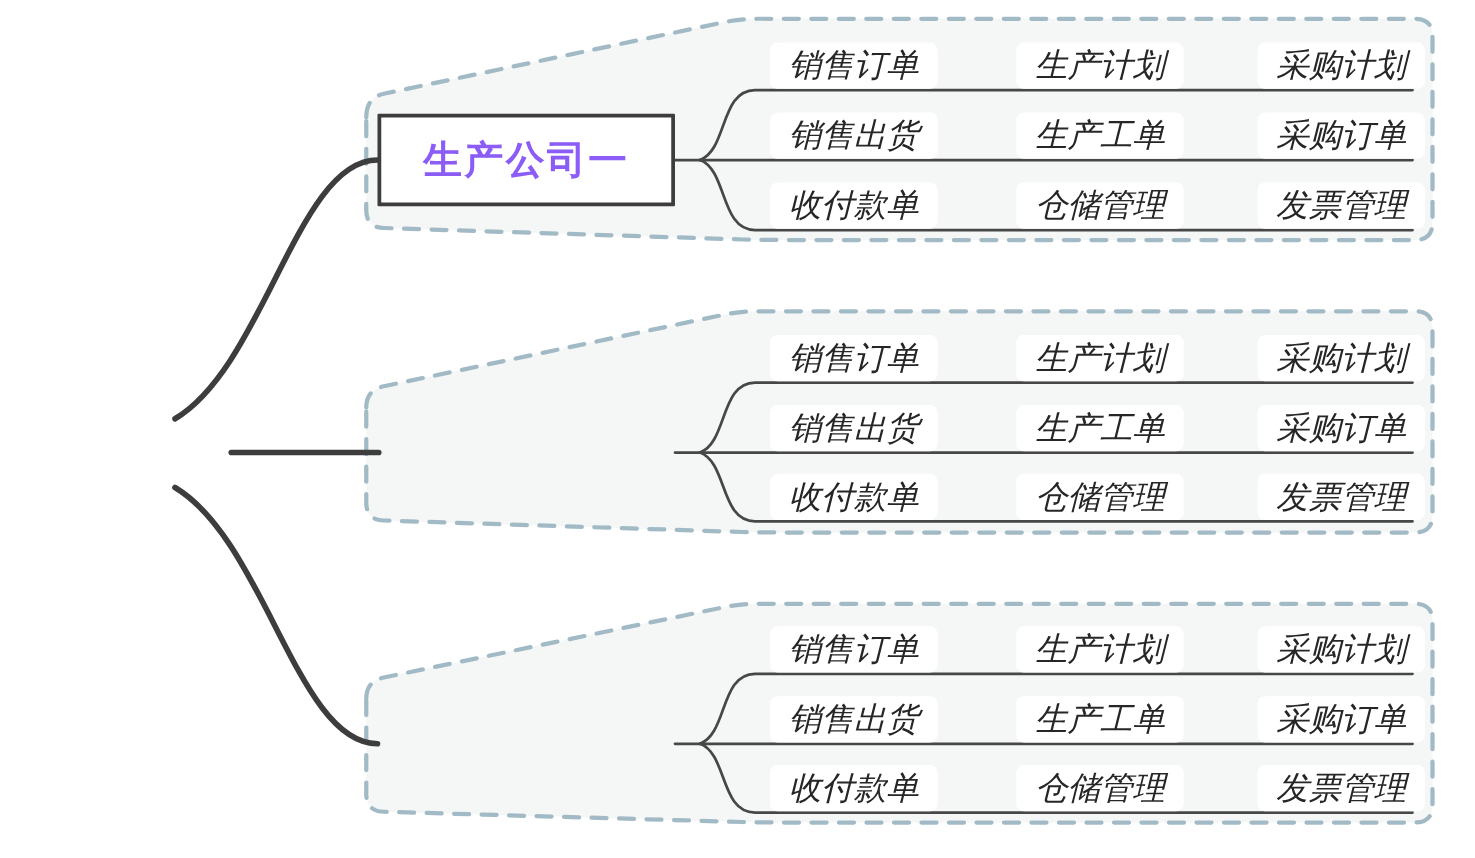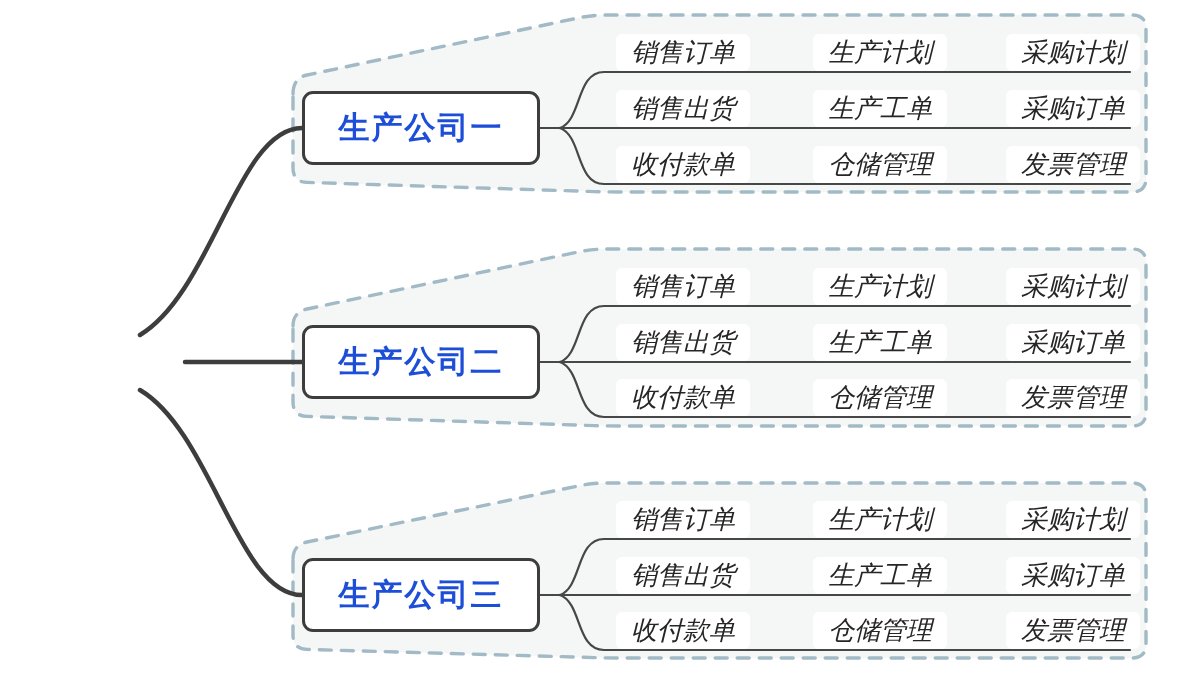--- a/index.html
+++ b/index.html
@@ -46,25 +46,25 @@
     letter-spacing: 8px;
     text-indent: 8px;
   }
   .company {
     position: absolute;
     left: 302px;
     width: 238px; height: 74px;
     box-sizing: border-box;
     background: #ffffff;
     border: 3.5px solid var(--branch-dark, #3d3d3d);
-    border-radius: 11px;
+    border-radius: 1px;
     display: flex; align-items: center; justify-content: center;
     font-size: 31px;
     font-weight: bold;
-    color: #1d4ed8;
+    color: #8b5cf6;
     letter-spacing: 2px;
   }
   .item {
     position: absolute;
     width: 134px; height: 37px;
     background: var(--label-bg, #ffffff);
     border-radius: 6px;
     display: flex; align-items: center; justify-content: center;
     font-size: 26px;
     color: var(--text-dark, #262626);
@@ -94,22 +94,20 @@
     <path class="thin-line" d="M 540 362 L 1130 362"></path>
     <path class="thin-line" d="M 560 362 C 582 370 576 417 604 417 L 1130 417"></path>
 
     <path class="thin-line" d="M 560 595 C 582 587 576 539 604 539 L 1130 539"></path>
     <path class="thin-line" d="M 540 595 L 1130 595"></path>
     <path class="thin-line" d="M 560 595 C 582 603 576 650 604 650 L 1130 650"></path>
   </svg>
 
 
   <div class="company" style="top:91px">生产公司一</div>
-  <div class="company" style="top:325px">生产公司二</div>
-  <div class="company" style="top:558px">生产公司三</div>
 
   <div class="item" style="left:616px;top:34px">销售订单</div>
   <div class="item" style="left:813px;top:34px">生产计划</div>
   <div class="item" style="left:1006px;top:34px">采购计划</div>
   <div class="item" style="left:616px;top:90px">销售出货</div>
   <div class="item" style="left:813px;top:90px">生产工单</div>
   <div class="item" style="left:1006px;top:90px">采购订单</div>
   <div class="item" style="left:616px;top:146px">收付款单</div>
   <div class="item" style="left:813px;top:146px">仓储管理</div>
   <div class="item" style="left:1006px;top:146px">发票管理</div>

